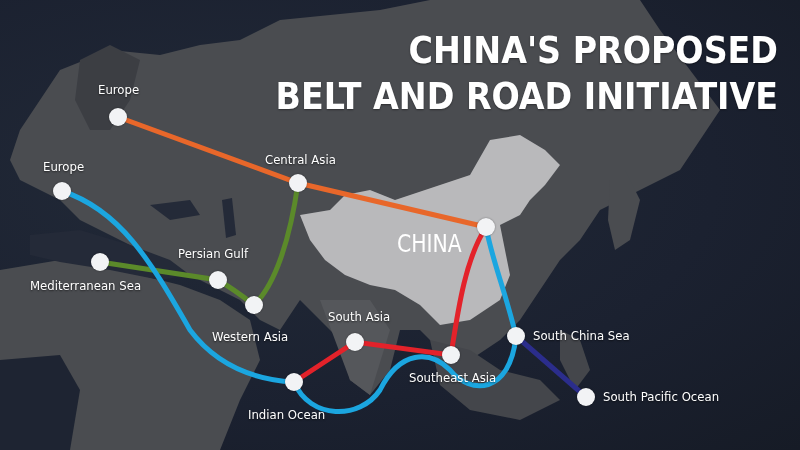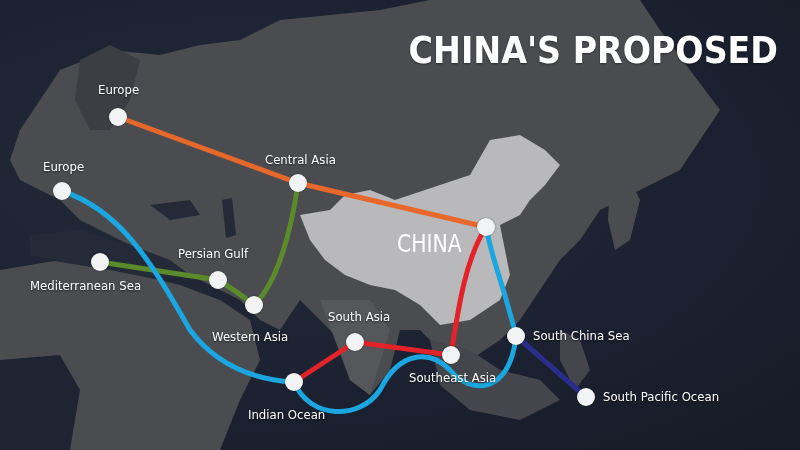--- a/index.html
+++ b/index.html
@@ -78,14 +78,15 @@
   <div class="label" style="left:328px;top:309px;">South Asia</div>
   <div class="label" style="left:409px;top:370px;">Southeast Asia</div>
   <div class="label" style="left:248px;top:407px;">Indian Ocean</div>
   <div class="label" style="left:533px;top:328px;">South China Sea</div>
   <div class="label" style="left:603px;top:389px;">South Pacific Ocean</div>
 
   <div class="china-label" style="left:397px;top:230px;">CHINA</div>
 
   <div class="title">
     <div>CHINA'S PROPOSED</div>
+    <div>BELT AND ROAD INITIATIVE</div>
   </div>
 </div>
 
 </body></html>

